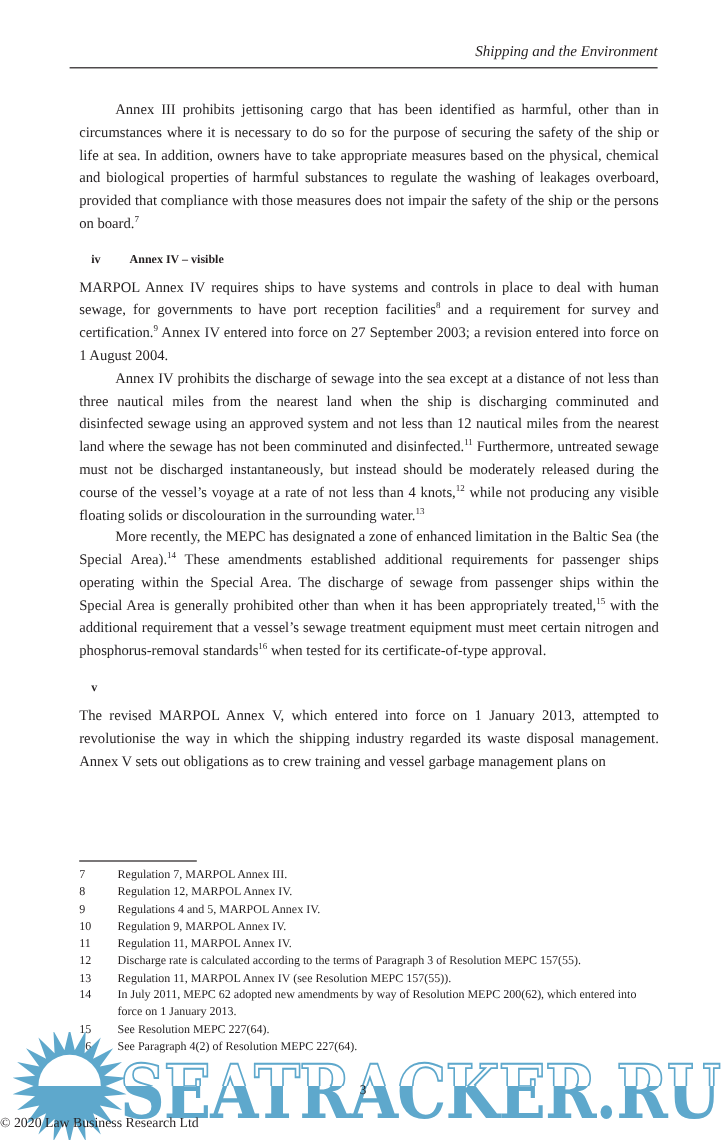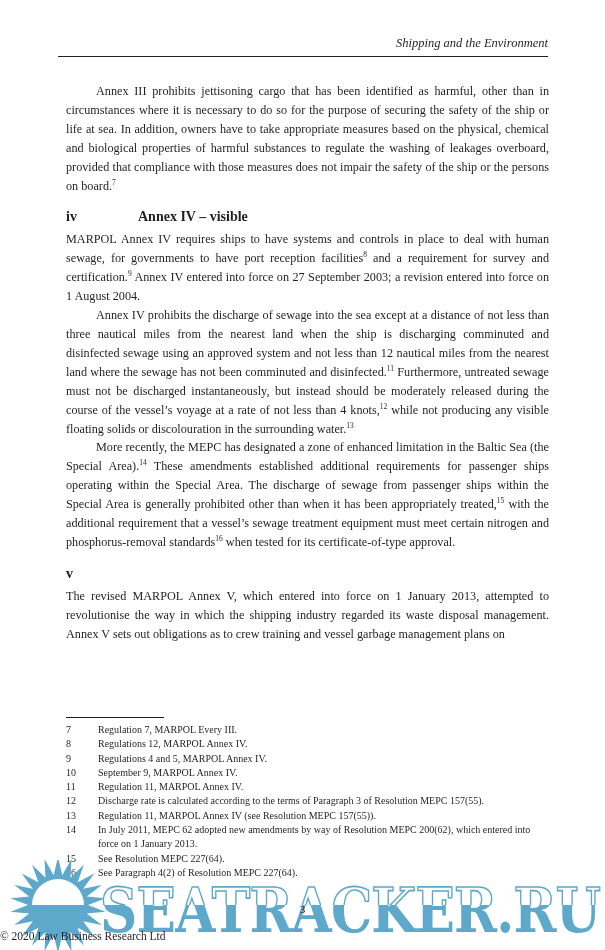--- a/index.html
+++ b/index.html
@@ -5,21 +5,21 @@
   html, body { margin: 0; padding: 0; background: #ffffff; }
   body { width: 605px; height: 950px; position: relative; overflow: hidden;
          font-family: "Liberation Serif", "DejaVu Serif", serif; color: #231f20; }
   .running-head { position: absolute; left: 58px; width: 490px; top: 36px; text-align: right;
                   font-style: italic; font-size: 12.5px; }
   .head-rule { position: absolute; left: 58px; width: 490px; top: 56px; height: 0; border-top: 1px solid #231f20; }
   .body { position: absolute; left: 66px; width: 483px; top: 82px; font-size: 12.2px; line-height: 18.9px; }
   .body p { margin: 0; text-align: justify; }
   .body p.indent { text-indent: 30px; }
   .body sup { font-size: 7.5px; line-height: 0; vertical-align: 5px; }
-  h3.sec { margin: 13px 0 4px 0; font-size: 14px; font-weight: bold; line-height: 18px; display: flex; gap: 40px; }
+  h3.sec { margin: 13px 0 4px 10px; font-size: 10px; font-weight: bold; line-height: 18px; display: flex; }
   h3.sec .num { width: 32px; display: inline-block; }
   .fn-rule { position: absolute; left: 66px; top: 717px; width: 98px; border-top: 1px solid #231f20; }
   .footnotes { position: absolute; left: 66px; width: 483px; top: 723px; font-size: 10px; line-height: 14.3px; }
   .fn { display: flex; }
   .fn .n { width: 32px; flex: none; }
   .fn .t { flex: 1; }
   .page-num { position: absolute; left: 0; width: 605px; top: 903px; text-align: center; font-size: 11px; z-index: 3; }
   .copyright { position: absolute; left: 0; width: 583px; top: 930px; text-align: left; font-size: 11.5px; z-index: 3; }
   .watermark { position: absolute; left: 0; top: 860px; width: 605px; height: 90px; z-index: 2; pointer-events: none; }
   .wm-text { font-family: "DejaVu Serif", "Liberation Serif", serif; font-weight: bold; font-size: 62px; letter-spacing: -1px; }
@@ -50,33 +50,33 @@
   </h3>
 
   <p><span>The revised MARPOL Annex V, which entered into force on 1 January 2013, attempted to revolutionise the way in which the shipping industry regarded its waste disposal management. Annex V sets out obligations as to crew training and vessel garbage management plans on</span></p>
 </div>
 
 <div class="fn-rule"></div>
 
 <div class="footnotes">
   <div class="fn">
       <span class="n">7</span>
-      <span class="t">Regulation 7, MARPOL Every III.</span>
+      <span class="t">Regulation 7, MARPOL Annex III.</span>
     </div>
   <div class="fn">
       <span class="n">8</span>
-      <span class="t">Regulations 12, MARPOL Annex IV.</span>
+      <span class="t">Regulation 12, MARPOL Annex IV.</span>
     </div>
   <div class="fn">
       <span class="n">9</span>
       <span class="t">Regulations 4 and 5, MARPOL Annex IV.</span>
     </div>
   <div class="fn">
       <span class="n">10</span>
-      <span class="t">September 9, MARPOL Annex IV.</span>
+      <span class="t">Regulation 9, MARPOL Annex IV.</span>
     </div>
   <div class="fn">
       <span class="n">11</span>
       <span class="t">Regulation 11, MARPOL Annex IV.</span>
     </div>
   <div class="fn">
       <span class="n">12</span>
       <span class="t">Discharge rate is calculated according to the terms of Paragraph 3 of Resolution MEPC 157(55).</span>
     </div>
   <div class="fn">

